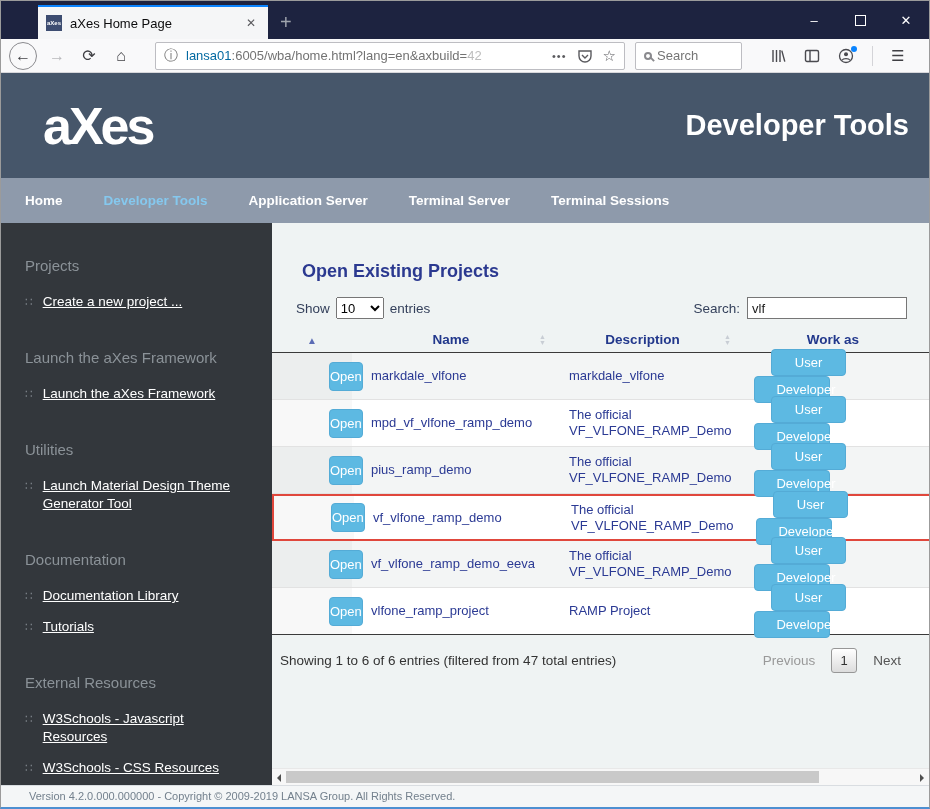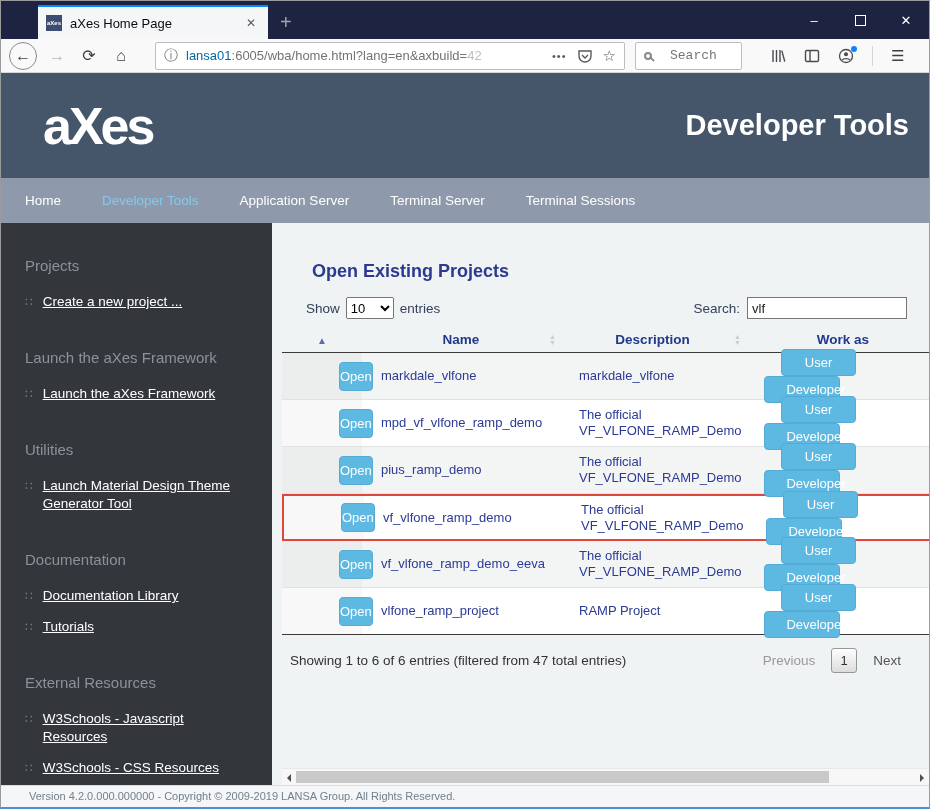--- a/index.html
+++ b/index.html
@@ -31,36 +31,36 @@
   .info-ico{ color:#737373; font-size:14px; margin-right:8px; }
   .url-text{ font-size:13px; flex:1; white-space:nowrap; overflow:hidden; }
   .url-domain{ color:#0369a1; } .url-rest{ color:#737373; } .url-tail{ color:#bdbdbd; }
   .url-actions{ display:flex; align-items:center; gap:10px; color:#5a5a5e; }
   .dots-ico{ font-size:11px; letter-spacing:1px; }
   .star-ico{ font-size:15px; }
   .searchbox{ width:107px; height:28px; background:#fff; border:1px solid #bdbdc2; border-radius:2px;
         display:flex; align-items:center; margin-left:10px; padding:0 8px; }
   .mag{ width:8px; height:8px; border:2px solid #8a8a8e; border-radius:50%; position:relative; display:inline-block; flex-shrink:0; }
   .mag::after{ content:""; position:absolute; width:6px; height:2px; background:#8a8a8e; transform:rotate(45deg); right:-5px; bottom:-2px; }
-  .search-ph{ border:none; outline:none; font-size:13px; color:#b91c1c; margin-left:18px; width:70px; background:transparent; font-family:Liberation Mono, monospace;}
+  .search-ph{ border:none; outline:none; font-size:13px; color:#b91c1c; margin-left:5px; width:70px; background:transparent; font-family:Liberation Sans, sans-serif;}
   .tb-icons{ display:flex; align-items:center; margin-left:28px; gap:18px; color:#4a4a4f; }
   .acct{ position:relative; display:flex; }
   .acct-dot{ position:absolute; top:-2px; right:-3px; width:6px; height:6px; background:#0a84ff; border-radius:50%; }
   .tb-divider{ width:1px; height:20px; background:#d4d4d8; }
   .menu-ico{ font-size:15px; color:#3f3f43; }
   
   .site-header{ height:105px; background:#46566a; display:flex; align-items:center; padding:0 20px 0 42px; flex-shrink:0; }
   .logo{ color:#fff; font-size:52px; font-weight:800; letter-spacing:-3px; line-height:1; }
   .page-title{ margin-left:auto; color:#fff; font-size:29px; font-weight:bold; }
   
   .navbar{ height:45px; background:#8e9aab; display:flex; align-items:center; padding-left:24px; gap:41px; flex-shrink:0; }
-  .nav-item{ color:#fff; font-size:13.5px; font-weight:normal; white-space:nowrap; }
+  .nav-item{ color:#fff; font-size:13.5px; font-weight:bold; white-space:nowrap; }
   .nav-item.active{ color:#85c8ee; }
   
-  .body{ flex:1; display:flex; min-height:0;gap:10px; }
+  .body{ flex:1; display:flex; min-height:0; }
   .sidebar{ width:271px; background:#33373c; flex-shrink:0; padding:34px 24px 0 24px; color:#fff; }
   .side-section{ margin-bottom:38px; }
   .side-heading{ color:#8b9298; font-size:15px; margin-bottom:19px; }
   .side-link-row{ display:flex; margin-bottom:13px; align-items:flex-start; }
   .grid-ico{ color:#7d838a; font-size:12px; margin-right:10px; line-height:18px; flex-shrink:0; }
   .side-link{ color:#fff; font-size:13.5px; text-decoration:underline; line-height:18px; max-width:200px; }
   .main{ flex:1; display:flex; flex-direction:column; background:#eff3f3; min-width:0; overflow:hidden; }
   .content{ flex:1; overflow:hidden; }
   .main-title{ color:#2b3990; font-size:18px; font-weight:bold; margin:38px 0 0 30px; }
   .controls{ display:flex; align-items:center; margin:15px 22px 8px 24px; font-size:13.5px; color:#34405b; }

